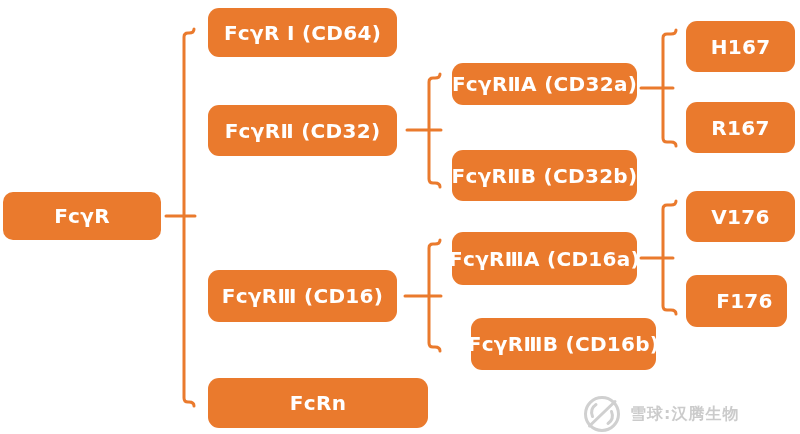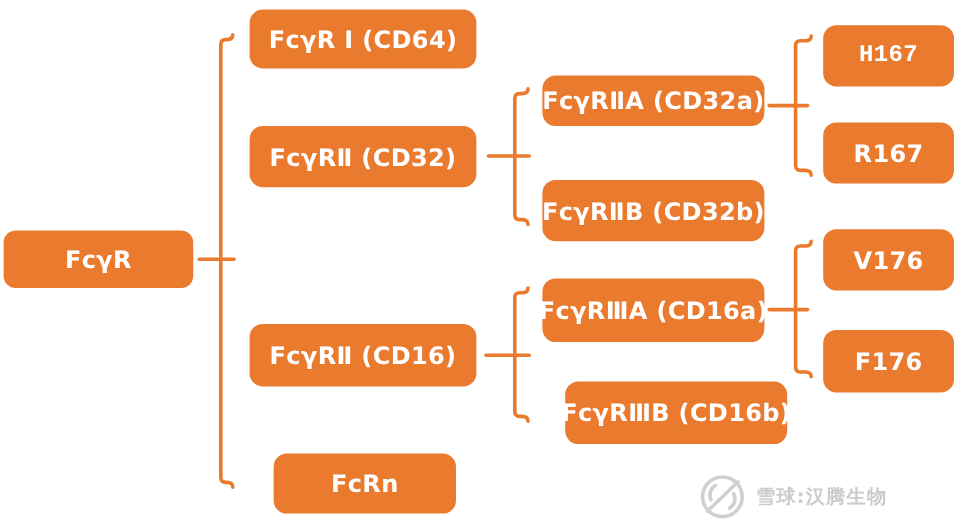--- a/index.html
+++ b/index.html
@@ -33,31 +33,31 @@
     letter-spacing: 0.3px;
     white-space: nowrap;
     text-align: center;
   }
   
   .n-root   { left: 3px;   top: 192px; width: 158px; height: 48px; border-radius: 10px; }
   
   .n-fcyr1  { left: 208px; top: 8px;   width: 189px; height: 49px; }
   .n-fcyr2  { left: 208px; top: 105px; width: 189px; height: 51px; }
   .n-fcyr3  { left: 208px; top: 270px; width: 189px; height: 52px; }
-  .n-fcrn   { left: 208px; top: 378px; width: 152px; height: 50px; margin-left: 20px; }
+  .n-fcrn   { left: 208px; top: 378px; width: 220px; height: 50px; }
   
   .n-fcyr2a { left: 452px; top: 63px;  width: 185px; height: 42px; }
   .n-fcyr2b { left: 452px; top: 150px; width: 185px; height: 51px; text-align: right; }
   .n-fcyr3a { left: 452px; top: 232px; width: 185px; height: 53px; }
   .n-fcyr3b { left: 452px; top: 318px; width: 185px; height: 52px; margin-left: 19px; }
   
-  .n-h167   { left: 686px; top: 21px;  width: 109px; height: 51px; font-family: Liberation Mono, monospace; }
+  .n-h167   { left: 686px; top: 21px;  width: 109px; height: 51px; }
   .n-r167   { left: 686px; top: 102px; width: 109px; height: 51px; text-align: center; }
   .n-v176   { left: 686px; top: 191px; width: 109px; height: 51px; }
-  .n-f176   { left: 686px; top: 275px; width: 109px; height: 52px; }
+  .n-f176   { left: 686px; top: 275px; width: 85px; height: 52px; padding-left: 16px; }
 
   .watermark {
     position: absolute;
     left: 630px;
     top: 398px;
     height: 32px;
     display: flex;
     align-items: center;
     color: rgba(140,140,140,0.45);
     text-shadow: 1px 1px 0 rgba(255,255,255,0.95);
@@ -94,21 +94,21 @@
 
       <path d="M 676,201 Q 676,205 671,205 L 667,205 Q 663,205 663,209 L 663,306 Q 663,310 667,310 L 671,310 Q 676,310 676,314"></path>
       <line x1="641" y1="258" x2="673" y2="258"></line>
     </g>
   </svg>
 
   <div class="node n-root">FcγR</div>
 
   <div class="node n-fcyr1">FcγR Ⅰ (CD64)</div>
   <div class="node n-fcyr2">FcγRⅡ (CD32)</div>
-  <div class="node n-fcyr3">FcγRⅡ (CD16)</div>
+  <div class="node n-fcyr3">FcγRⅢ (CD16)</div>
   <div class="node n-fcrn">FcRn</div>
 
   <div class="node n-fcyr2a">FcγRⅡA (CD32a)</div>
   <div class="node n-fcyr2b">FcγRⅡB (CD32b)</div>
   <div class="node n-fcyr3a">FcγRⅢA (CD16a)</div>
   <div class="node n-fcyr3b">FcγRⅢB (CD16b)</div>
 
   <div class="node n-h167">H167</div>
   <div class="node n-r167">R167</div>
   <div class="node n-v176">V176</div>

